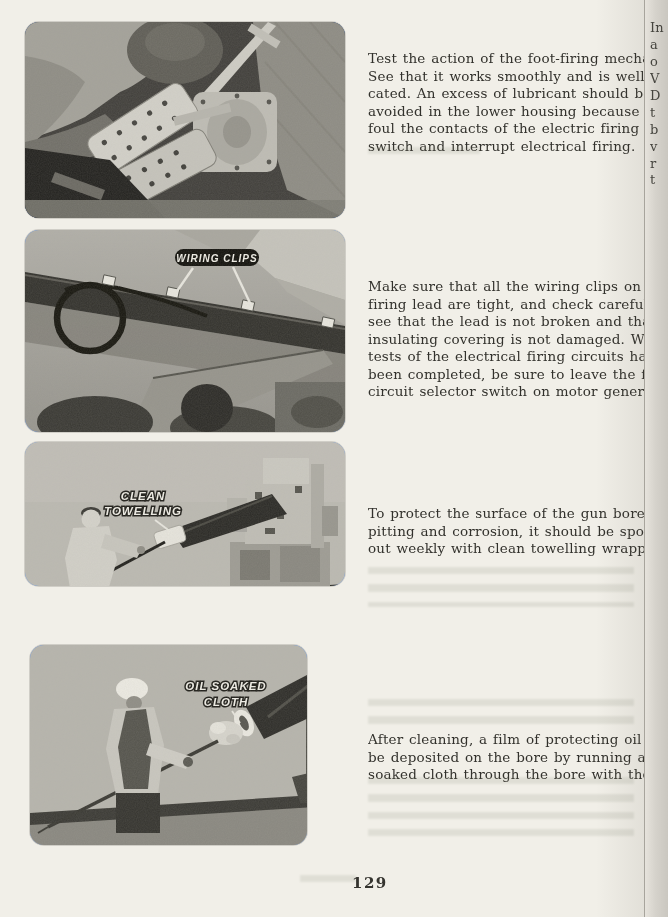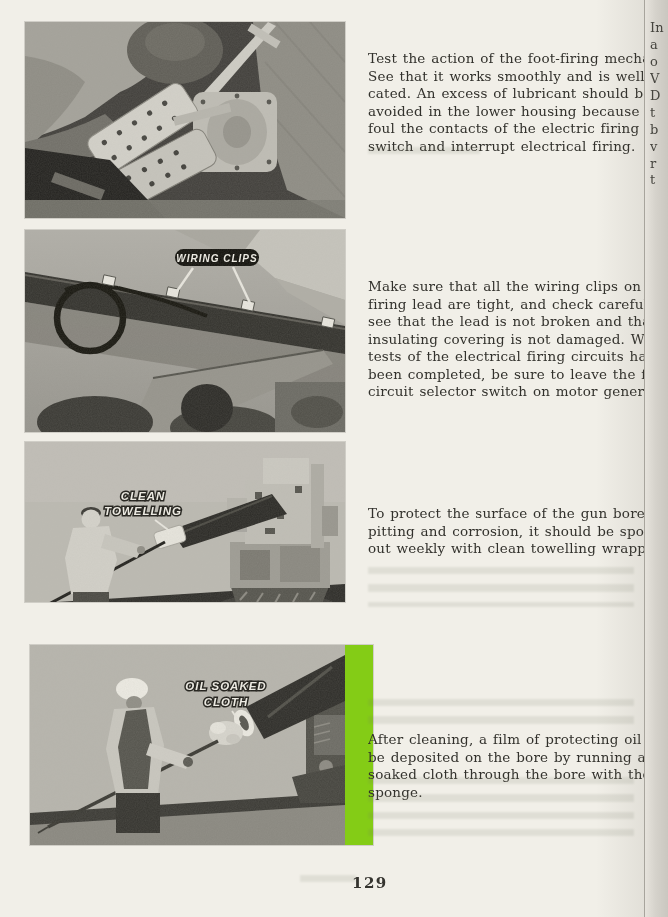--- a/index.html
+++ b/index.html
@@ -1,24 +1,24 @@
 <!DOCTYPE html>
 <html><head>
 <meta charset="utf-8">
 <style>
   html,body{margin:0;padding:0;background:#888;}
   .page{position:relative;width:668px;height:917px;background:#f1efe8;overflow:hidden;
         font-family:"DejaVu Serif", serif;}
   
-  .photo{position:absolute;box-shadow:0 0 0 1px rgba(60,58,50,.18);overflow:hidden;background:#84cc16;}
+  .photo{position:absolute;box-shadow:0 0 0 1px rgba(60,58,50,.18);overflow:hidden;background:#3b82f6;border-radius:14px;}
   .photo svg{display:block;}
   .photo1{left:25px;top:22px;width:320px;height:196px;}
   .photo2{left:25px;top:230px;width:320px;height:202px;}
-  .photo3{left:25px;top:442px;width:320px;height:160px;text-decoration:underline;}
-  .photo4{left:30px;top:645px;width:343px;height:200px;}
+  .photo3{left:25px;top:442px;width:320px;height:144px;text-decoration:underline;}
+  .photo4{left:30px;top:645px;width:277px;height:200px;}
   
   .textblock{position:absolute;left:368px;width:276px;overflow:hidden;
              color:#32312c;font-size:13.5px;line-height:17.5px;}
   .tb1{top:50px;}  .tb2{top:278px;}  .tb3{top:505px;}  .tb4{top:731px;}
   .line{white-space:nowrap;letter-spacing:.2px;word-spacing:1.2px;}
   
   .gutter-shadow{position:absolute;left:596px;top:0;width:48px;height:917px;
       background:linear-gradient(to right, rgba(92,87,76,0), rgba(92,87,76,.10));pointer-events:none;}
   .gutter{position:absolute;left:644px;top:0;width:24px;height:917px;
       background:linear-gradient(to right,#e6e3dc,#d5d2cb 45%,#c9c6bf);
@@ -288,21 +288,20 @@
   <div class="textblock tb3">
     <div class="line">To protect the surface of the gun bore from</div>
     <div class="line">pitting and corrosion, it should be sponged</div>
     <div class="line">out weekly with clean towelling wrapped</div>
   </div>
 
   <div class="textblock tb4">
     <div class="line">After cleaning, a film of protecting oil should</div>
     <div class="line">be deposited on the bore by running an oil-</div>
     <div class="line">soaked cloth through the bore with the bristle</div>
-    <div class="line">sponge.</div>
   </div>
 
   <div class="ghost g1"></div>
   <div class="ghost g2"></div>
   <div class="ghost g3"></div>
   <div class="ghost g4"></div>
   <div class="ghost g5"></div>
 
   <div class="gutter-shadow"></div>
   <div class="gutter">

